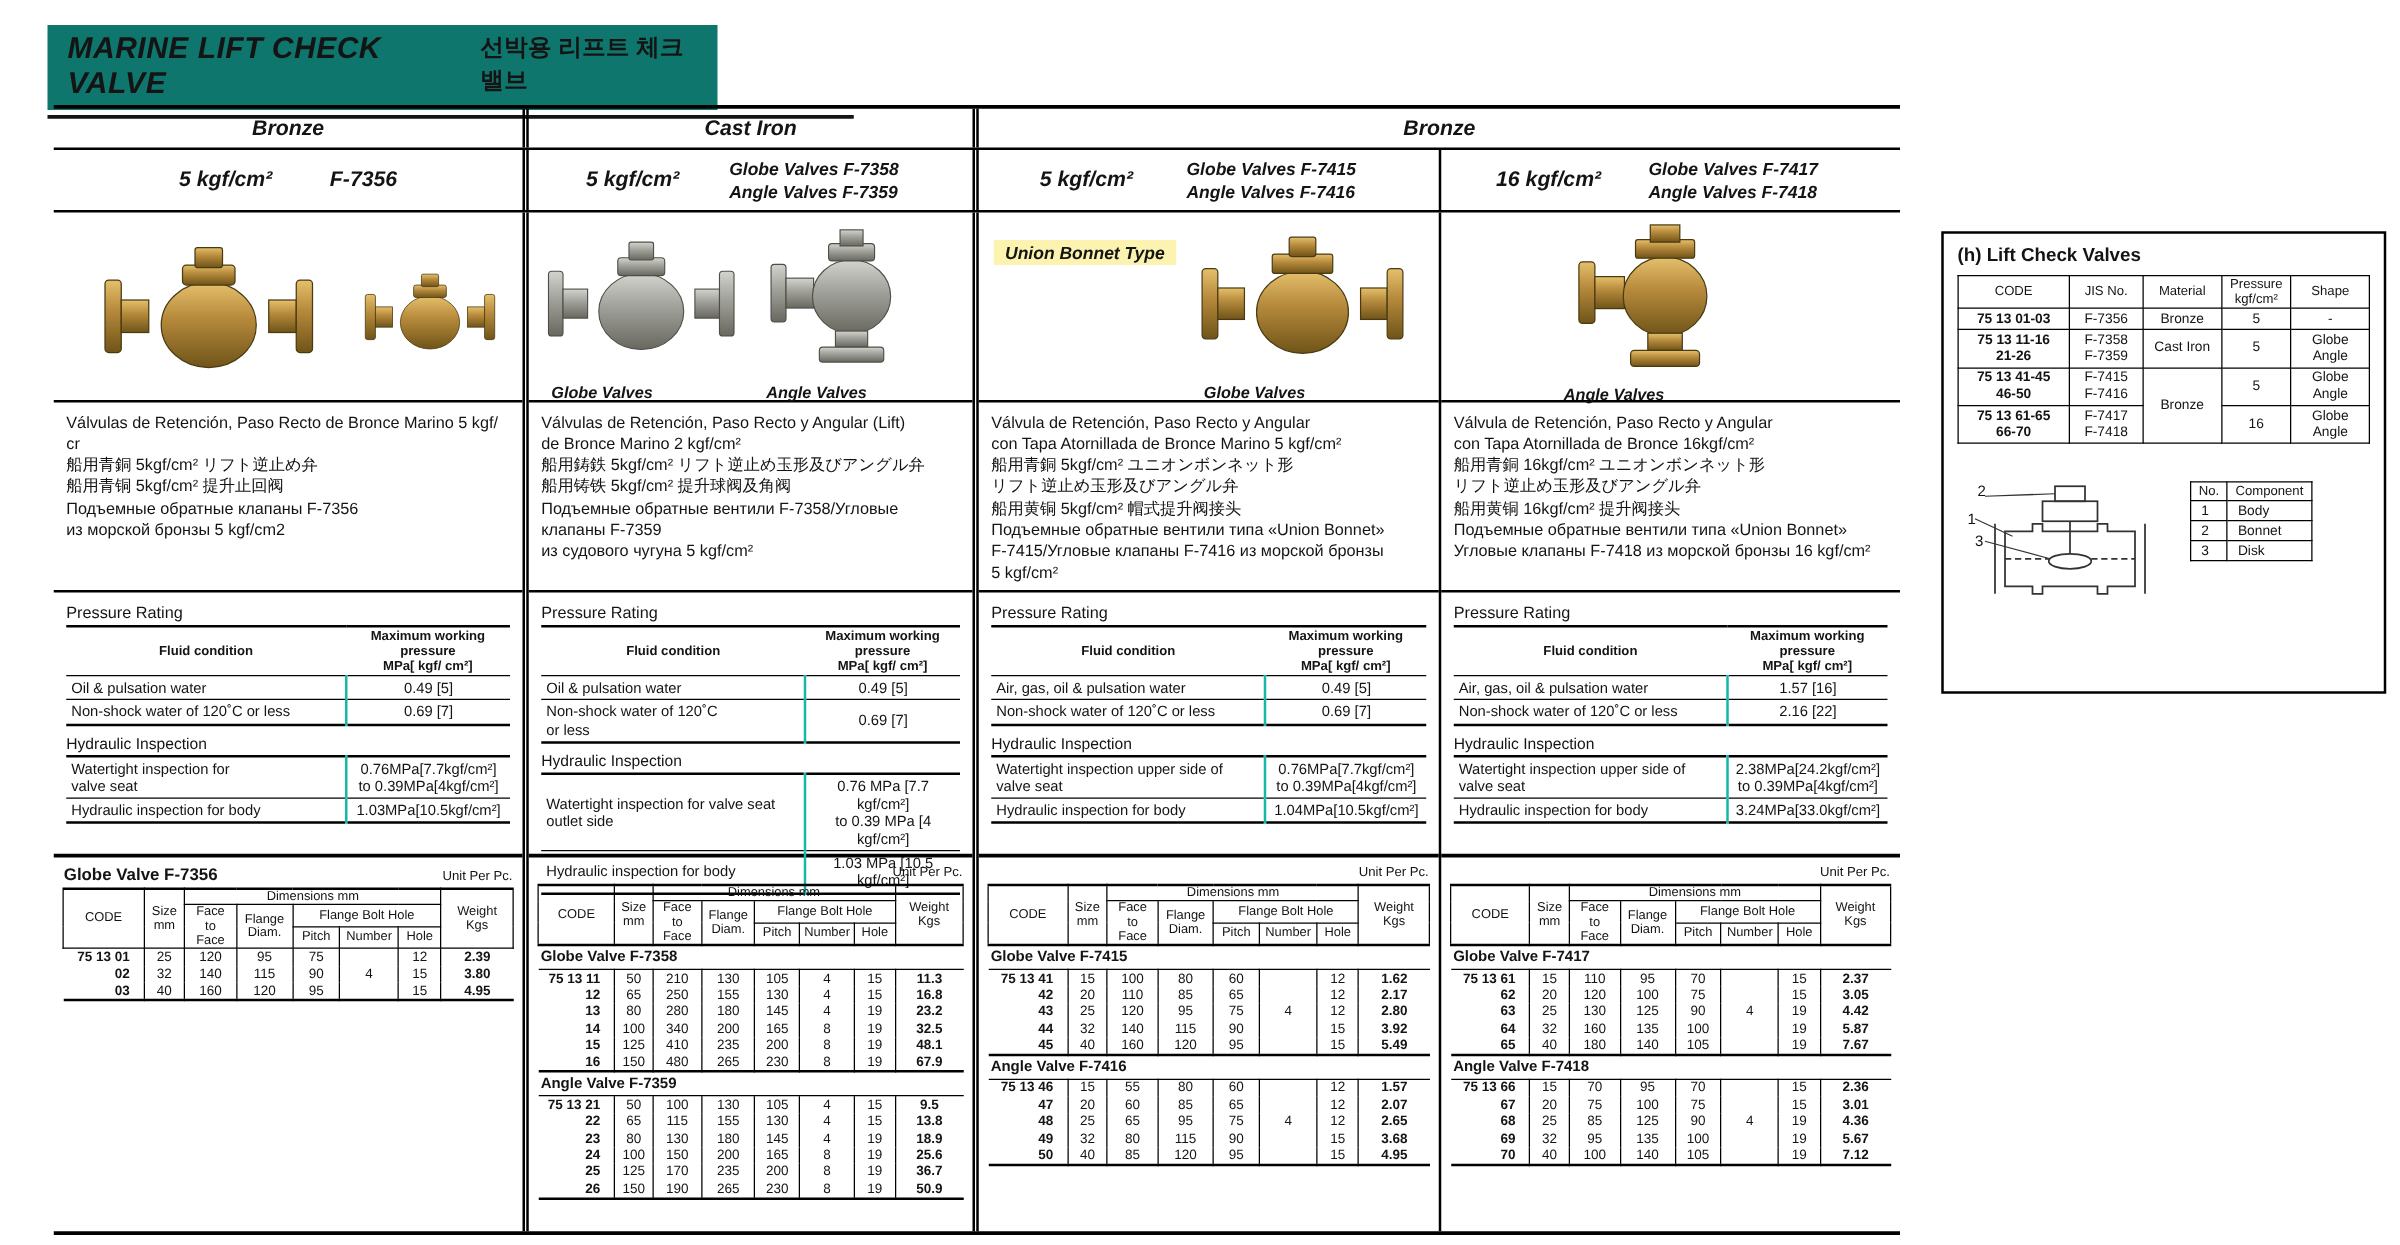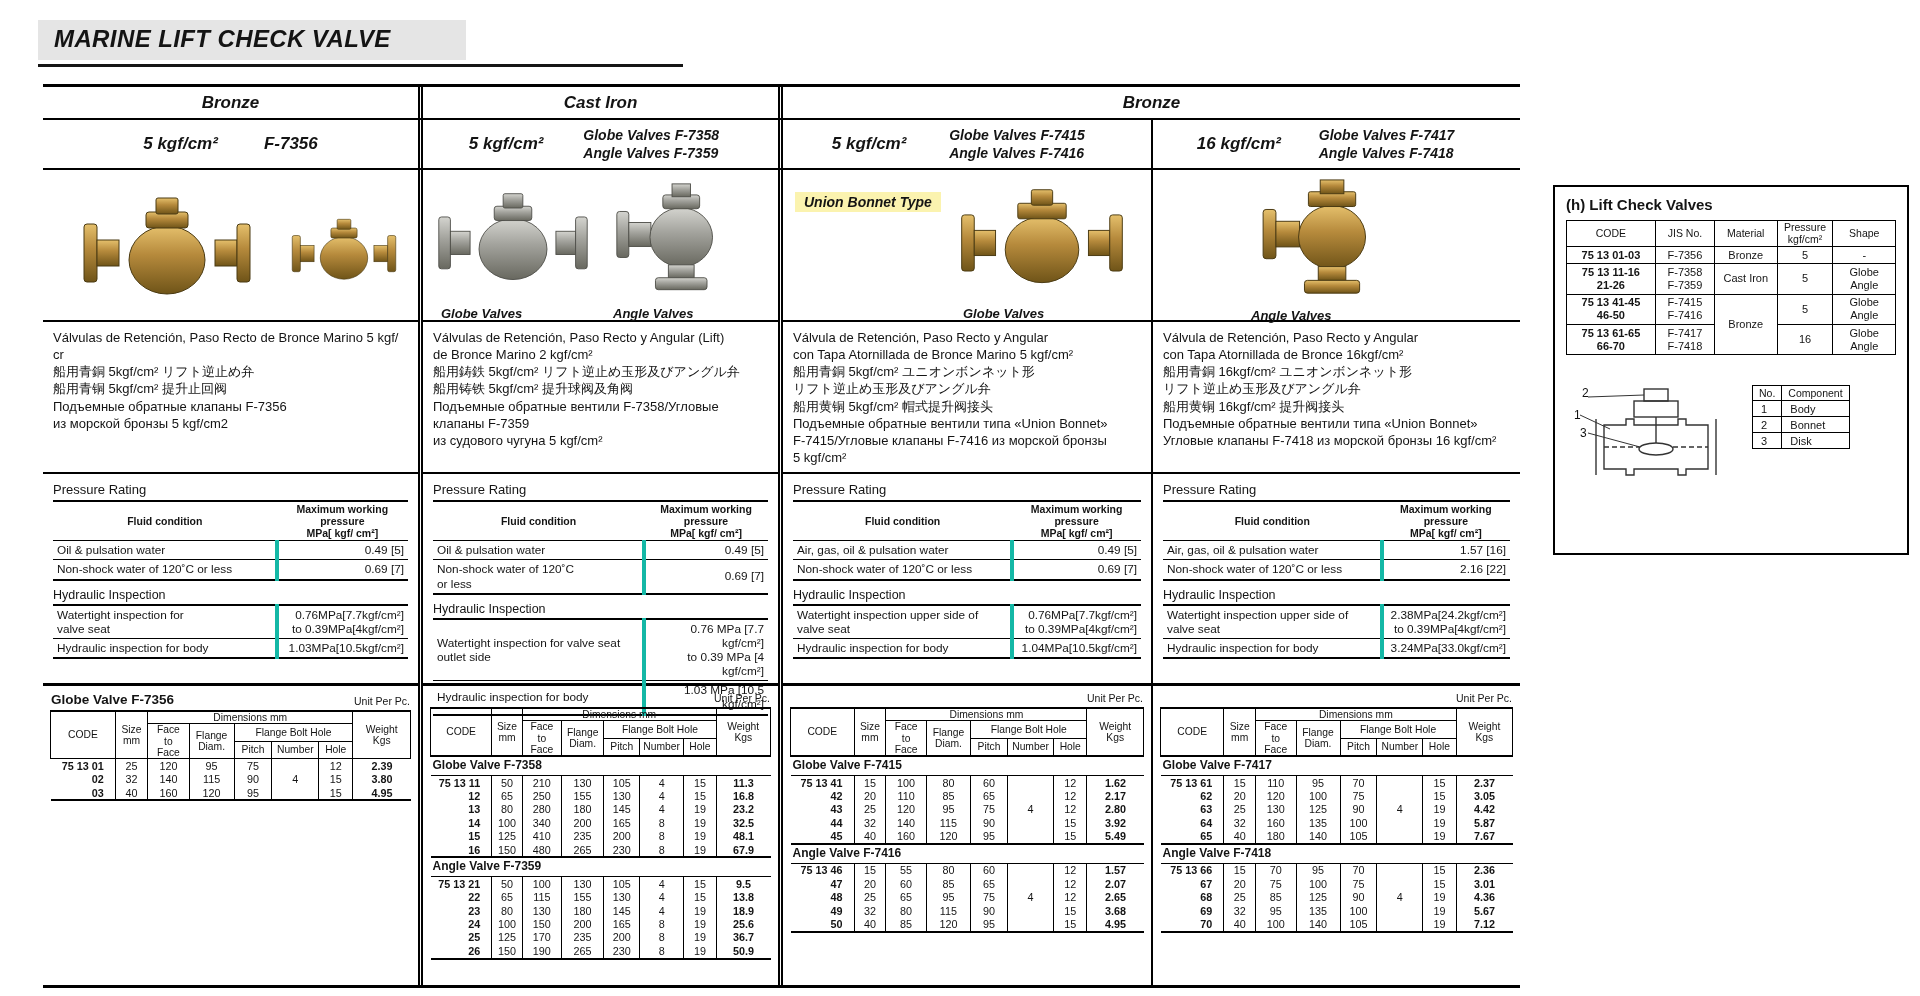--- a/index.html
+++ b/index.html
@@ -1,21 +1,21 @@
 <!DOCTYPE html>
 <html><head>
 <meta charset="utf-8">
 <style>
   *{margin:0;padding:0;box-sizing:border-box}
   html,body{width:1920px;height:996px;background:#fff;font-family:"Liberation Sans",sans-serif;color:#141414;overflow:hidden}
   .b{font-weight:bold}
 
   
   .title-wrap{position:absolute;left:38px;top:20px;width:645px}
-  .title-box{background:#e5e5e5;width:428px;padding:5px 16px 7px;display:flex;align-items:flex-start;gap:46px}
+  .title-box{background:#0f766e;width:536px;padding:5px 16px 7px;display:flex;align-items:flex-start;gap:46px}
   .title-en{font-style:italic;font-weight:bold;font-size:24px;letter-spacing:.4px}
   .title-ko{font-weight:bold;font-size:19px}
   .title-underline{height:3px;background:#151515;margin-top:4px}
 
   
   .main{position:absolute;left:43px;top:84px;width:1477px;height:904px;border-top:3px solid #000;border-bottom:3px solid #000;display:flex;flex-direction:column}
   .rowA{display:flex;height:33px;border-bottom:2px solid #000}
   .rowA>div{display:flex;align-items:center;justify-content:center;font-style:italic;font-weight:bold;font-size:17px}
   .rowB{display:flex;height:50px;border-bottom:2px solid #000}
   .rowB>div{display:flex;align-items:center}
@@ -36,21 +36,21 @@
   .caption{position:absolute;font-style:italic;font-weight:bold;font-size:13px;}
   .badge{position:absolute;background:#fbf3af;padding:2px 9px;font-style:italic;font-weight:bold;font-size:14px}
 
   .desc{height:152px;border-bottom:2px solid #000;padding:7px 10px 0;font-size:13px;line-height:1.32}
 
   .pressure{height:212px;border-bottom:3px solid #000;padding:8px 10px 0}
   .psec-title{font-size:13px;margin-bottom:3px}
   table.prt{width:100%;border-collapse:collapse;font-size:12px;border-top:2px solid #000;border-bottom:2px solid #000;table-layout:fixed}
   table.prt th{font-weight:bold;font-size:10.5px;text-align:center;padding:1px 2px;border-bottom:1px solid #000;white-space:pre-line;line-height:1.15}
   table.prt td{padding:2px 4px;white-space:pre-line;line-height:1.2;font-size:11.8px}
-  table.prt td:last-child{border-left:4px solid #14b8a6;text-align:right}
+  table.prt td:last-child{border-left:2px solid #14b8a6;text-align:center}
   table.prt tbody tr+tr td{border-top:1px solid #000}
   .sub{font-size:12.5px;margin:7px 0 2px}
 
   .dims{flex:1;padding:5px 7px 0}
   .dims-top{display:flex;justify-content:space-between;align-items:flex-end;margin:1px 1px 3px}
   .dims-title{font-weight:bold;font-size:13.5px}
   .unit{font-size:10.5px;margin-left:auto}
   table.dimt{width:100%;border-collapse:collapse;table-layout:fixed;border-top:2px solid #000;border-bottom:2px solid #000;font-size:10.8px;line-height:1.15}
   table.dimt th{font-weight:normal;font-size:10.3px;border:1px solid #000;padding:0 1px;text-align:center;white-space:pre-line;line-height:1.1}
   table.dimt td{padding:.5px 3px;text-align:center;white-space:pre-line;border-left:1px solid #000}
@@ -87,20 +87,21 @@
         <stop offset="0.42" stop-color="#a3a39d"></stop>
         <stop offset="1" stop-color="#68685f"></stop>
     </linearGradient>
   </defs>
 </svg>
 
 
 <div class="title-wrap">
   <div class="title-box">
     <span class="title-en">MARINE LIFT CHECK VALVE</span>
+    <span class="title-ko">선박용 리프트 체크 밸브</span>
   </div>
   <div class="title-underline"></div>
 </div>
 
 
 <div class="main">
 
   <div class="rowA">
     <div class="wc1 dbl">Bronze</div>
     <div class="wc2 dbl">Cast Iron</div>

